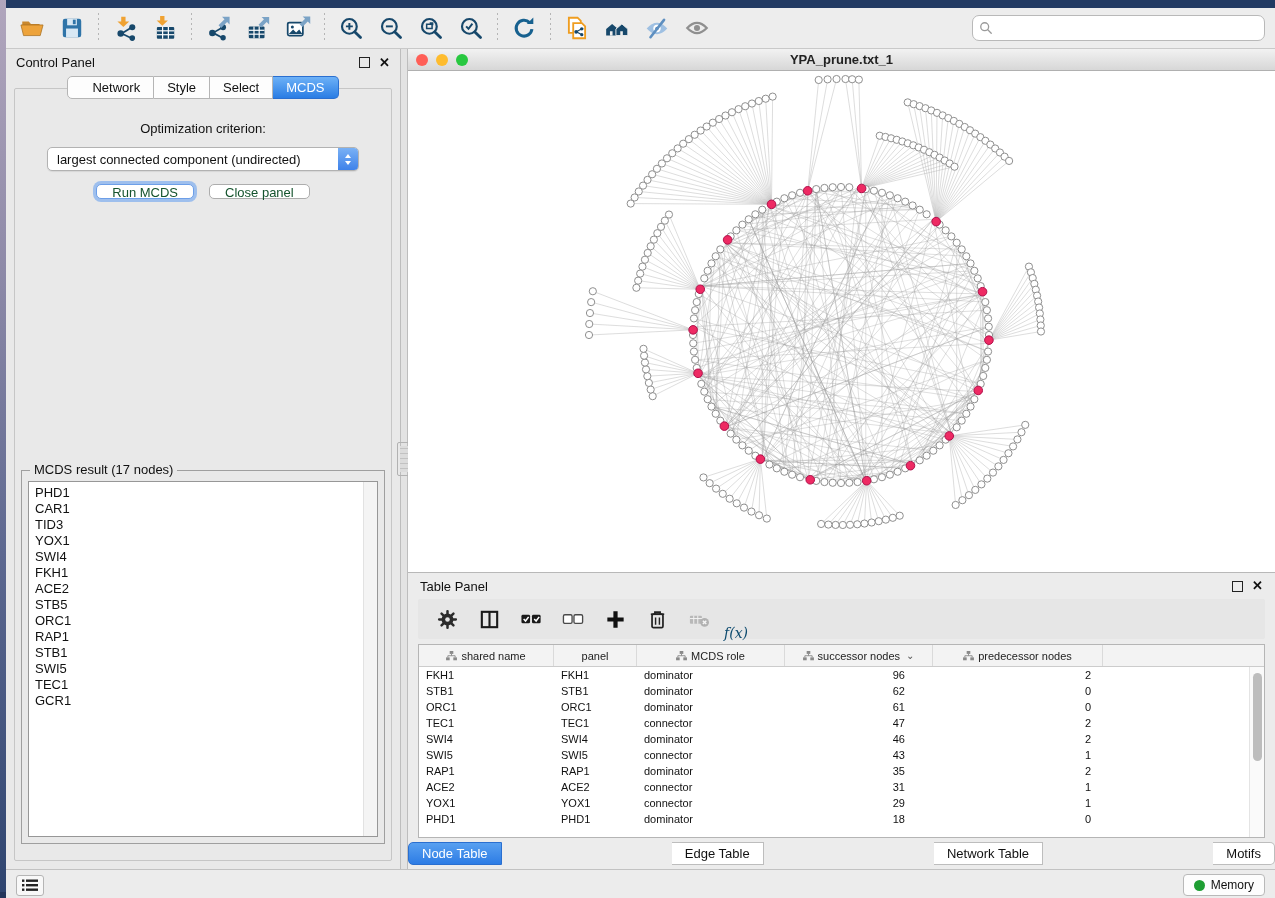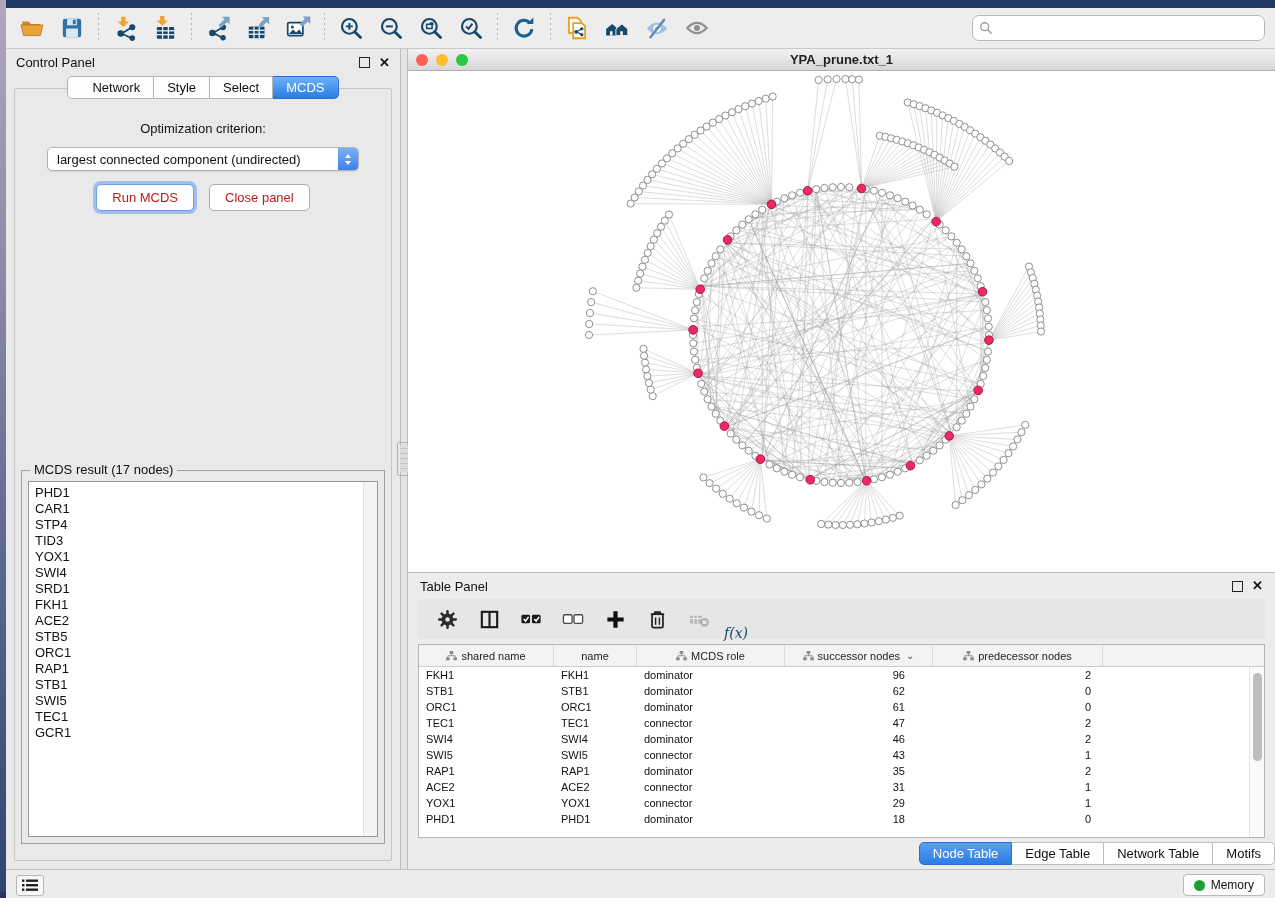--- a/index.html
+++ b/index.html
@@ -43,22 +43,22 @@
     border-radius:5px;display:flex;align-items:center;font-size:13px;padding-left:9px;
     box-sizing:border-box;box-shadow:0 1px 1px rgba(0,0,0,.08);color:#111;}
   .stepper{margin-left:auto;width:20px;height:22px;background:linear-gradient(#7ab1f5,#3e82ea);
     border-radius:0 4px 4px 0;display:flex;flex-direction:column;align-items:center;
     justify-content:center;gap:3px;flex:none;}
   .tri-up{width:0;height:0;border-left:3.5px solid transparent;border-right:3.5px solid transparent;
     border-bottom:4.5px solid #fff;}
   .tri-down{width:0;height:0;border-left:3.5px solid transparent;border-right:3.5px solid transparent;
     border-top:4.5px solid #fff;}
   .btn-row{margin-top:13px;display:flex;gap:15px;}
-  .btn{height:27px;padding:0 15px;font-size:13px;background:#fff;border:1px solid #adadad;
-    border-radius:5px;color:#b91c1c;font-family:"Liberation Sans",sans-serif;}
+  .btn{height:15px;padding:0 15px;font-size:13px;background:#fff;border:1px solid #adadad;
+    border-radius:5px;color:#14532d;font-family:"Liberation Sans",sans-serif;}
   .btn.focused{box-shadow:0 0 0 3px rgba(96,156,240,.55);border-color:#6d9fe8;}
   .groupbox{margin:auto 6px 16px;align-self:stretch;position:relative;height:372px;
     border:1px solid #9f9f9f;background:#e9e9e9;flex:none;}
   .gb-title{position:absolute;top:-9px;left:8px;background:#e9e9e9;padding:0 4px;font-size:13px;color:#111;}
   .listbox{position:absolute;left:6px;right:6px;top:10px;bottom:6px;background:#fff;
     border:1px solid #979797;display:flex;overflow:hidden;}
   .list-inner{flex:1;padding:3px 0 0 6px;font-size:13px;line-height:16px;color:#111;}
   .list-scroll{width:13px;background:#f4f4f4;border-left:1px solid #e2e2e2;flex:none;}
   .splitter{width:6px;flex:none;background:#e3e3e3;border-left:1px solid #bdbdbd;
     border-right:1px solid #bdbdbd;position:relative;}
@@ -91,21 +91,21 @@
   .org-ic{display:inline-flex;}
   .caret{color:#555;font-size:10px;margin-left:2px;}
   .tbl-body{flex:1;overflow:hidden;}
   .tr{display:flex;height:16px;}
   .td{font-size:11px;line-height:16px;padding-left:7px;box-sizing:border-box;white-space:nowrap;
     color:#111;flex:none;}
   .td.succ{text-align:right;padding-left:0;padding-right:28px;}
   .td.pred{text-align:right;padding-left:0;padding-right:12px;}
   .vscroll{position:absolute;right:0;top:22px;bottom:0;width:14px;background:#fafafa;border-left:1px solid #e4e4e4;}
   .vthumb{position:absolute;top:6px;left:2.5px;width:9px;height:88px;background:#bdbdbd;border-radius:5px;}
-  .tp-tabs{height:31px;flex:none;display:flex;align-items:center;justify-content:flex-end;}
+  .tp-tabs{height:31px;flex:none;display:flex;align-items:center;justify-content:space-between;}
   .btab{height:21px;line-height:21px;padding:0 13px;font-size:13px;background:#fff;
     border:1px solid #bdbdbd;border-left:none;color:#111;}
   .btab:first-child{border-left:1px solid #bdbdbd;border-radius:5px 0 0 5px;}
   .btab:last-child{border-radius:0 5px 5px 0;}
   .btab.active{background:linear-gradient(#58a0f0,#2d7ce5);color:#fff;border-color:#2a6fd0;}
   
   .status-bar{height:30px;flex:none;background:#ececec;border-top:1px solid #c2c2c2;
     display:flex;align-items:center;padding:0 10px;}
   .list-btn{width:28px;height:21px;background:#f8f8f8;border:1px solid #b5b5b5;border-radius:3px;
     display:flex;align-items:center;justify-content:center;padding:0;}
@@ -304,25 +304,23 @@
         <div class="btn-row">
           <button class="btn focused">Run MCDS</button>
           <button class="btn">Close panel</button>
         </div>
         <div class="groupbox">
           <span class="gb-title">MCDS result (17 nodes)</span>
           <div class="listbox">
             <div class="list-inner" id="mcds-list">
                 <div>PHD1</div>
                 <div>CAR1</div>
-                <div>STP4</div>
                 <div>TID3</div>
                 <div>YOX1</div>
                 <div>SWI4</div>
-                <div>SRD1</div>
                 <div>FKH1</div>
                 <div>ACE2</div>
                 <div>STB5</div>
                 <div>ORC1</div>
                 <div>RAP1</div>
                 <div>STB1</div>
                 <div>SWI5</div>
                 <div>TEC1</div>
                 <div>GCR1</div>
               </div>
@@ -1063,21 +1061,21 @@
                       <rect x="4" y="0" width="4" height="3.2"></rect>
                       <rect x="0" y="7" width="4" height="3.2"></rect>
                       <rect x="8" y="7" width="4" height="3.2"></rect>
                     </g>
                     <path d="M6 3.2v2M2 7V5.2h8V7" stroke="#8a8a8a" fill="none"></path>
                   </svg>
                 </span>
                 <span>shared name</span>
               </div>
               <div class="th" style="width: 83px;">
-                <span>name</span>
+                <span>panel</span>
               </div>
               <div class="th" style="width: 148px;">
                 <span class="org-ic">
                   <svg width="11" height="10" viewBox="0 0 12 11">
                     <g fill="#8a8a8a">
                       <rect x="4" y="0" width="4" height="3.2"></rect>
                       <rect x="0" y="7" width="4" height="3.2"></rect>
                       <rect x="8" y="7" width="4" height="3.2"></rect>
                     </g>
                     <path d="M6 3.2v2M2 7V5.2h8V7" stroke="#8a8a8a" fill="none"></path>

